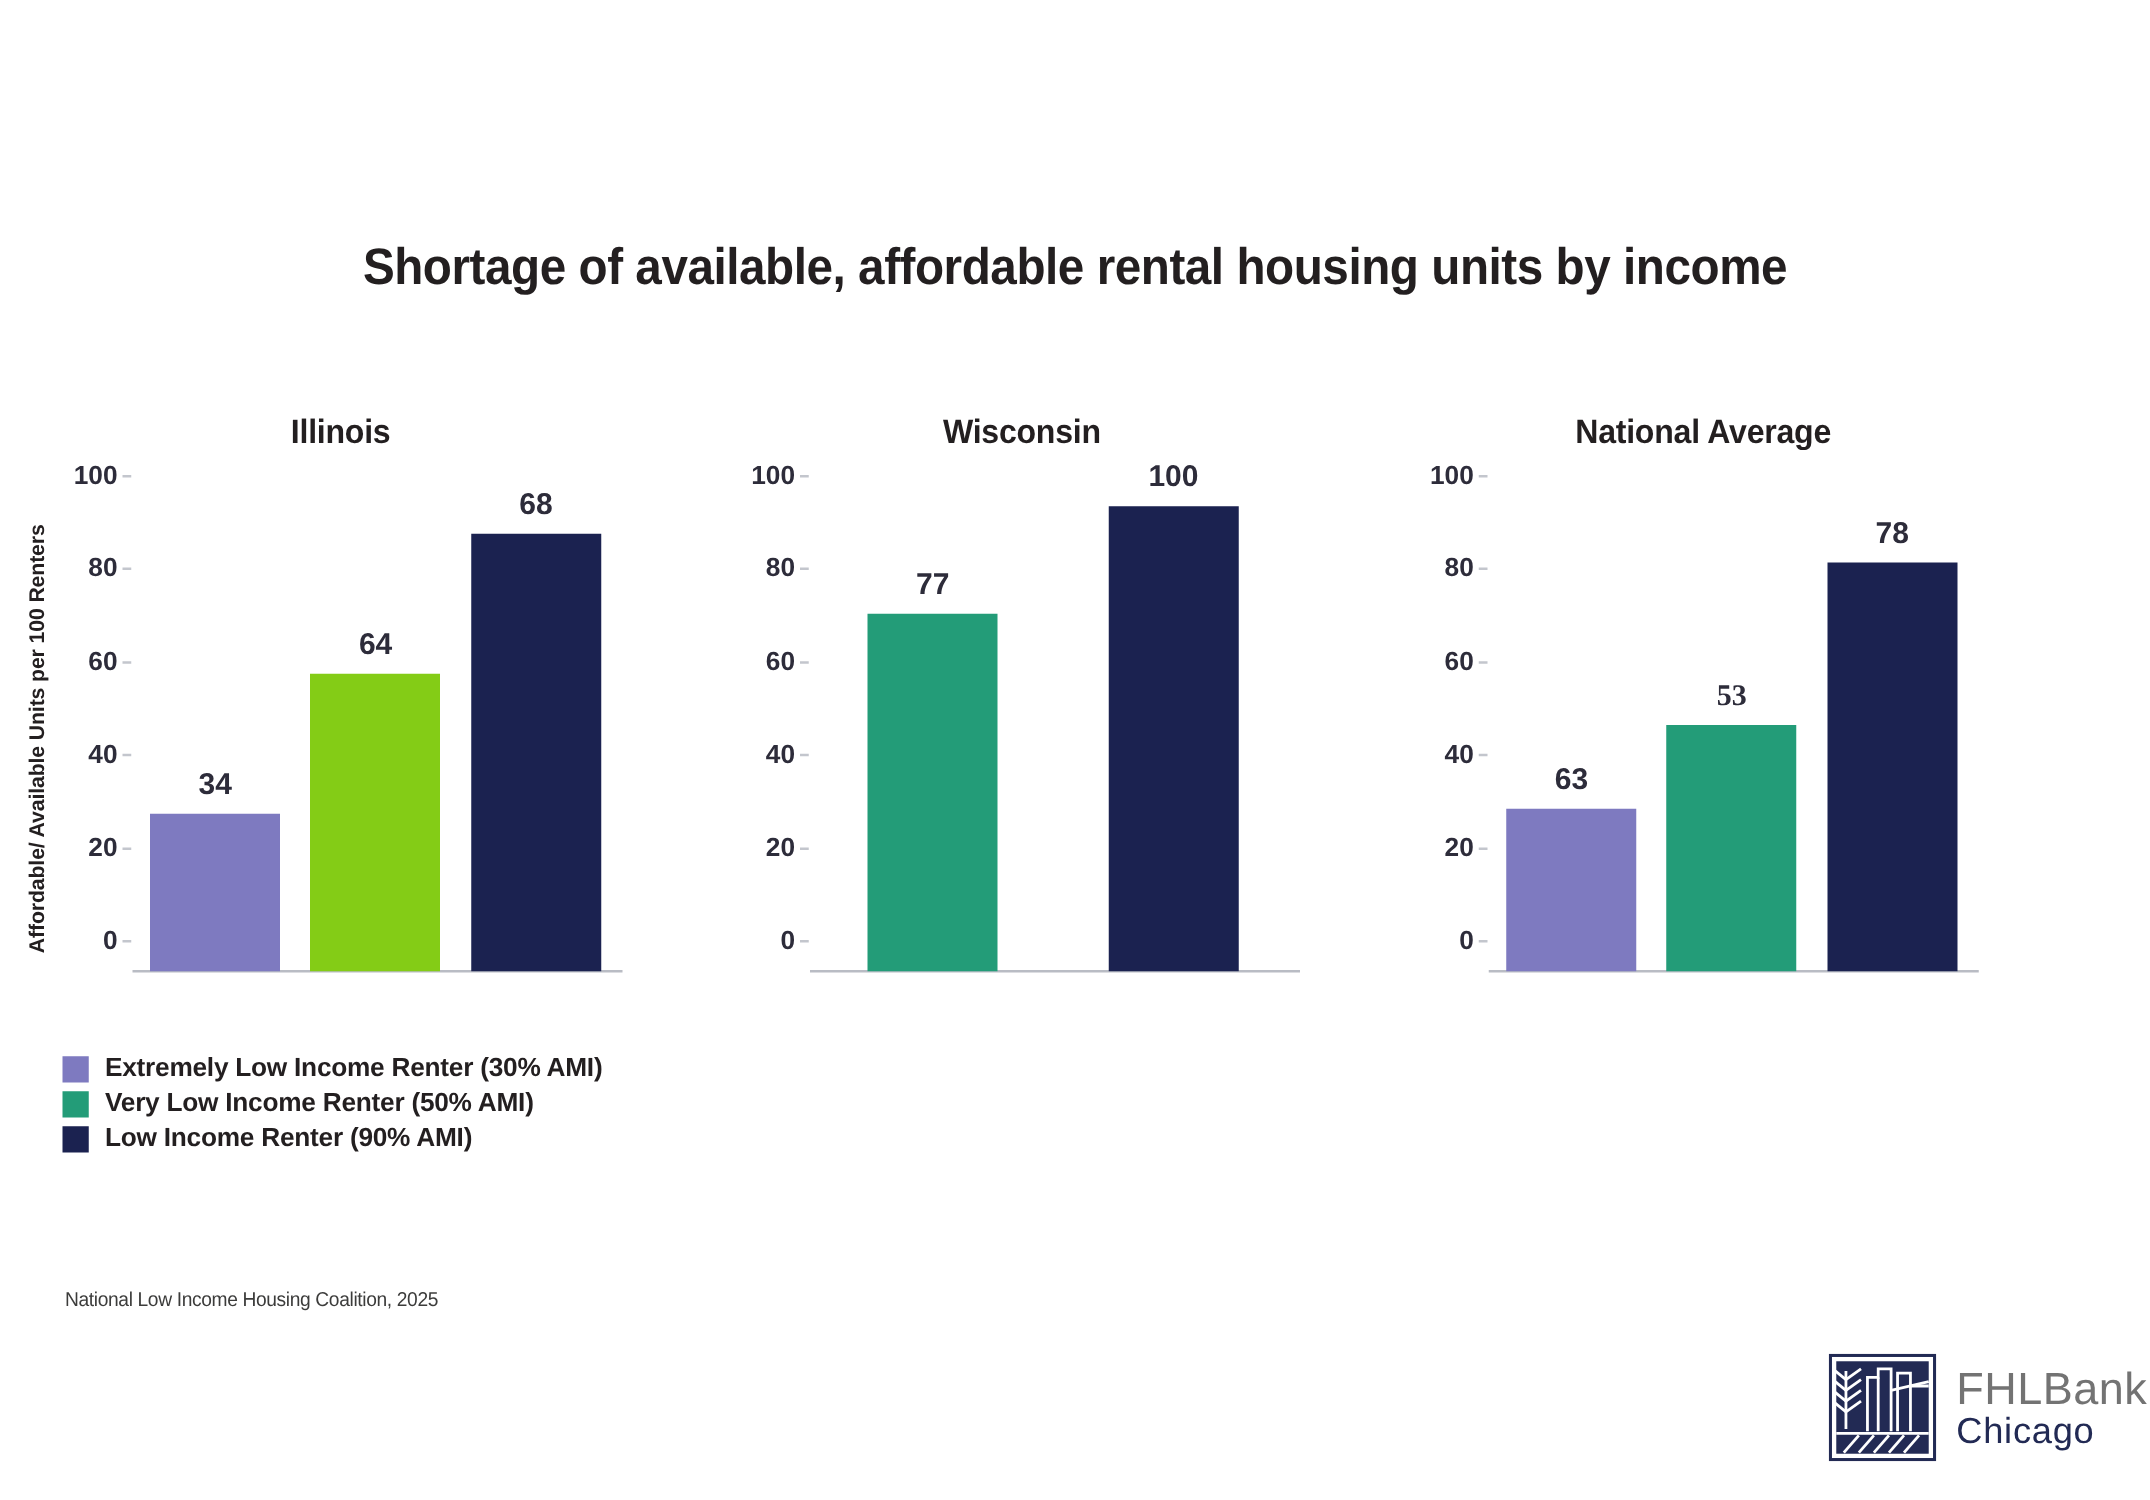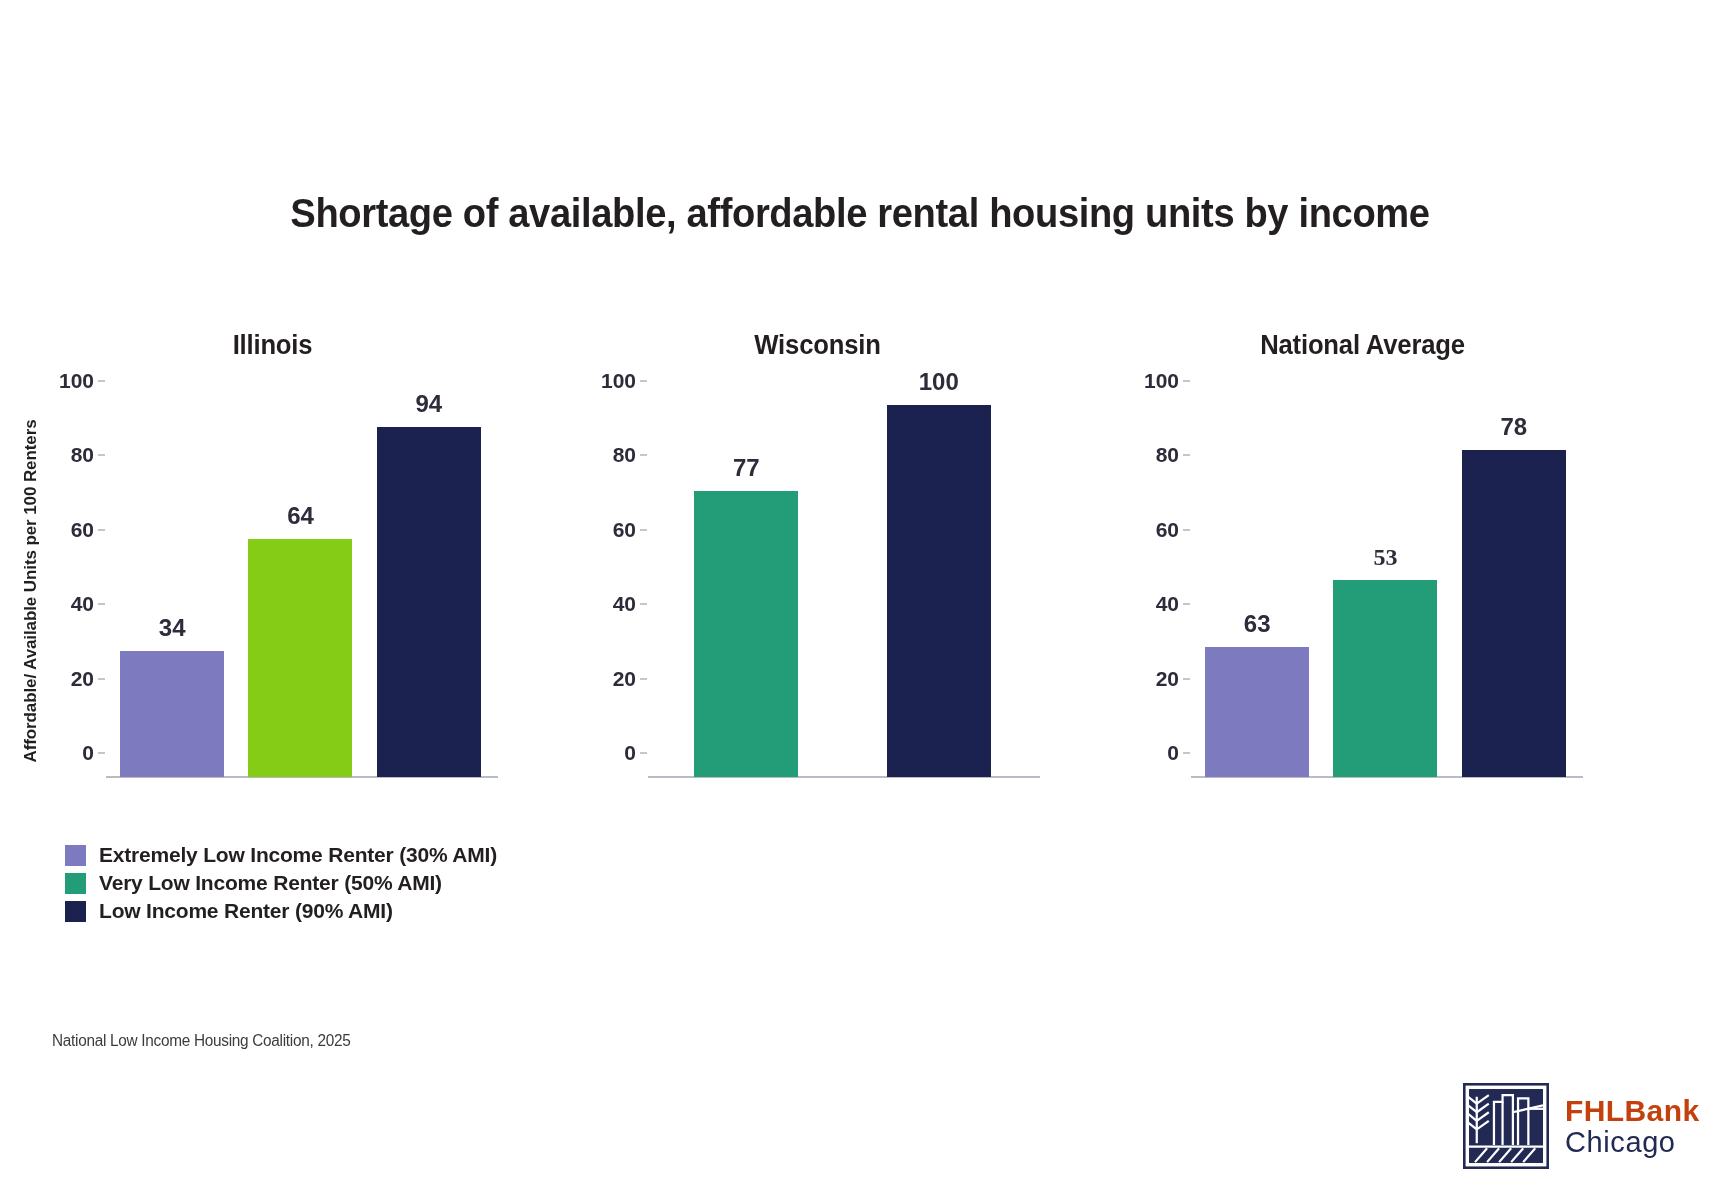--- a/index.html
+++ b/index.html
@@ -151,21 +151,21 @@
     white-space: nowrap;
     font-size: 17px;
     font-weight: bold;
     color: #231f20;
     letter-spacing: -0.1px;
   }
 
   
   .legend {
     position: absolute;
-    left: 65px;
+    left: 50px;
     top: 845px;
   }
   .legend-item {
     display: flex;
     align-items: center;
     margin-bottom: 8px;
     height: 20px;
   }
   .legend-swatch {
     width: 21px;
@@ -205,23 +205,23 @@
   .logo-mark {
     width: 86px;
     height: 86px;
     flex: 0 0 auto;
   }
   .logo-text {
     margin-left: 16px;
     line-height: 1.06;
   }
   .logo-text .l1 {
-    font-size: 30px;
-    font-weight: bold;
-    color: #c2410c;
+    font-size: 36px;
+    font-weight: normal;
+    color: #737373;
     letter-spacing: 0.4px;
   }
   .logo-text .l2 {
     font-size: 29px;
     color: #222a54;
     letter-spacing: 0.6px;
   }
 </style>
 </head>
 <body>
@@ -252,21 +252,21 @@
             <div class="bar-value">34</div>
           </div>
         </div>
         <div class="bar-wrap">
           <div class="bar" style="height: 64%; background: #84cc16;">
             <div class="bar-value">64</div>
           </div>
         </div>
         <div class="bar-wrap">
           <div class="bar" style="height: 94%; background: rgb(27, 34, 80);">
-            <div class="bar-value">94</div>
+            <div class="bar-value">68</div>
           </div>
         </div>
       </div>
     </div>
   </div>
 
   <div class="panel p2">
     <div class="panel-title">Wisconsin</div>
 
     <div class="plot">

